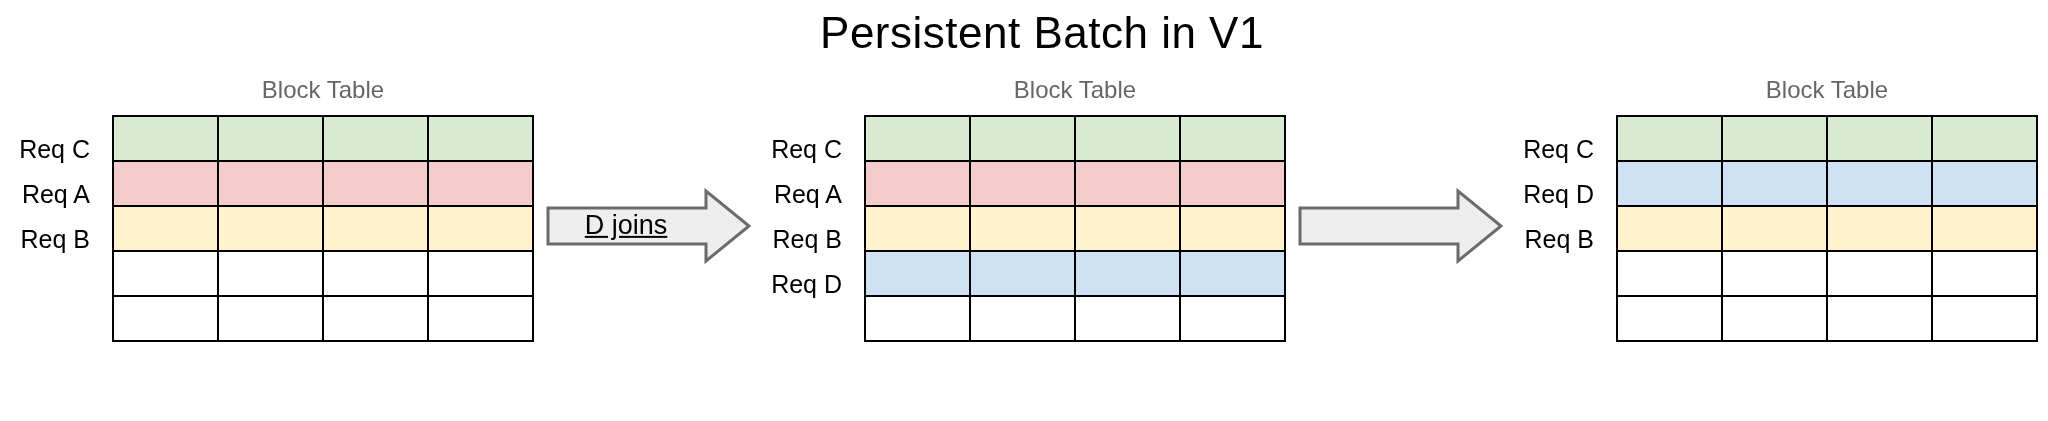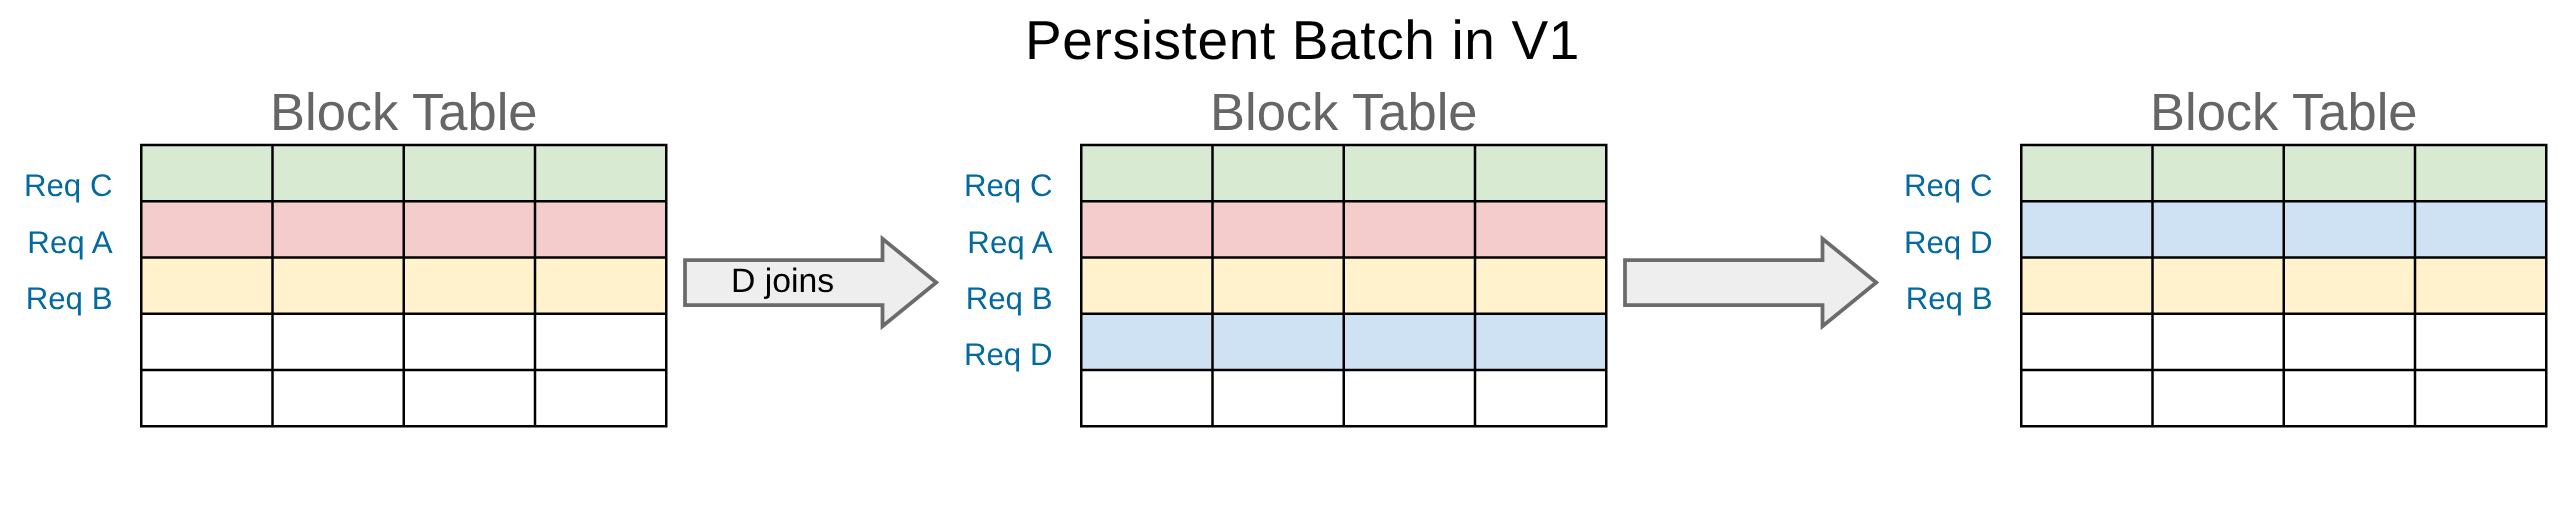--- a/index.html
+++ b/index.html
@@ -17,43 +17,43 @@
     display:flex;flex-direction:row;align-items:flex-start;
     margin-left:12px;margin-top:10px;gap:12px;
   }
   .group{display:flex;flex-direction:row;align-items:flex-start;}
   .labels{
     width:100px;display:flex;flex-direction:column;align-items:flex-end;
     margin-top:59px;
   }
   .label-cell{
     height:45px;display:flex;align-items:center;justify-content:flex-end;
-    font-size:25px;color:#0369a1;padding-right:22px;white-space:nowrap;
+    font-size:25px;color:#000000;padding-right:22px;white-space:nowrap;
   }
   .label-cell.bold{font-weight:normal;}
   .table-wrap{display:flex;flex-direction:column;align-items:center;}
   .heading{
-    font-size:42px;line-height:44px;margin-bottom:3px;text-align:center;
+    font-size:24px;line-height:44px;margin-bottom:3px;text-align:center;
   }
   .grid{
     display:grid;
     grid-template-columns:repeat(4,103px);
     grid-auto-rows:43px;
     gap:2px;padding:2px;background:#000;width:max-content;
   }
   .cell{background:#fff;}
   .arrow{
     position:relative;width:206px;height:76px;flex:0 0 auto;
     margin-top:120px;
   }
   .arrow svg{display:block;width:206px;height:76px;}
   .arrow-label{
     position:absolute;left:0;top:38px;width:160px;
     transform:translateY(-52%);
-    text-align:center;font-size:27px;color:#000;white-space:nowrap;
+    text-align:center;font-size:27px;color:#000;white-space:nowrap;text-decoration:underline;
   }
 </style>
 </head>
 <body>
 
 <div class="canvas">
 
   <div class="title">Persistent Batch in V1</div>
 
   <div class="diagram-row">

